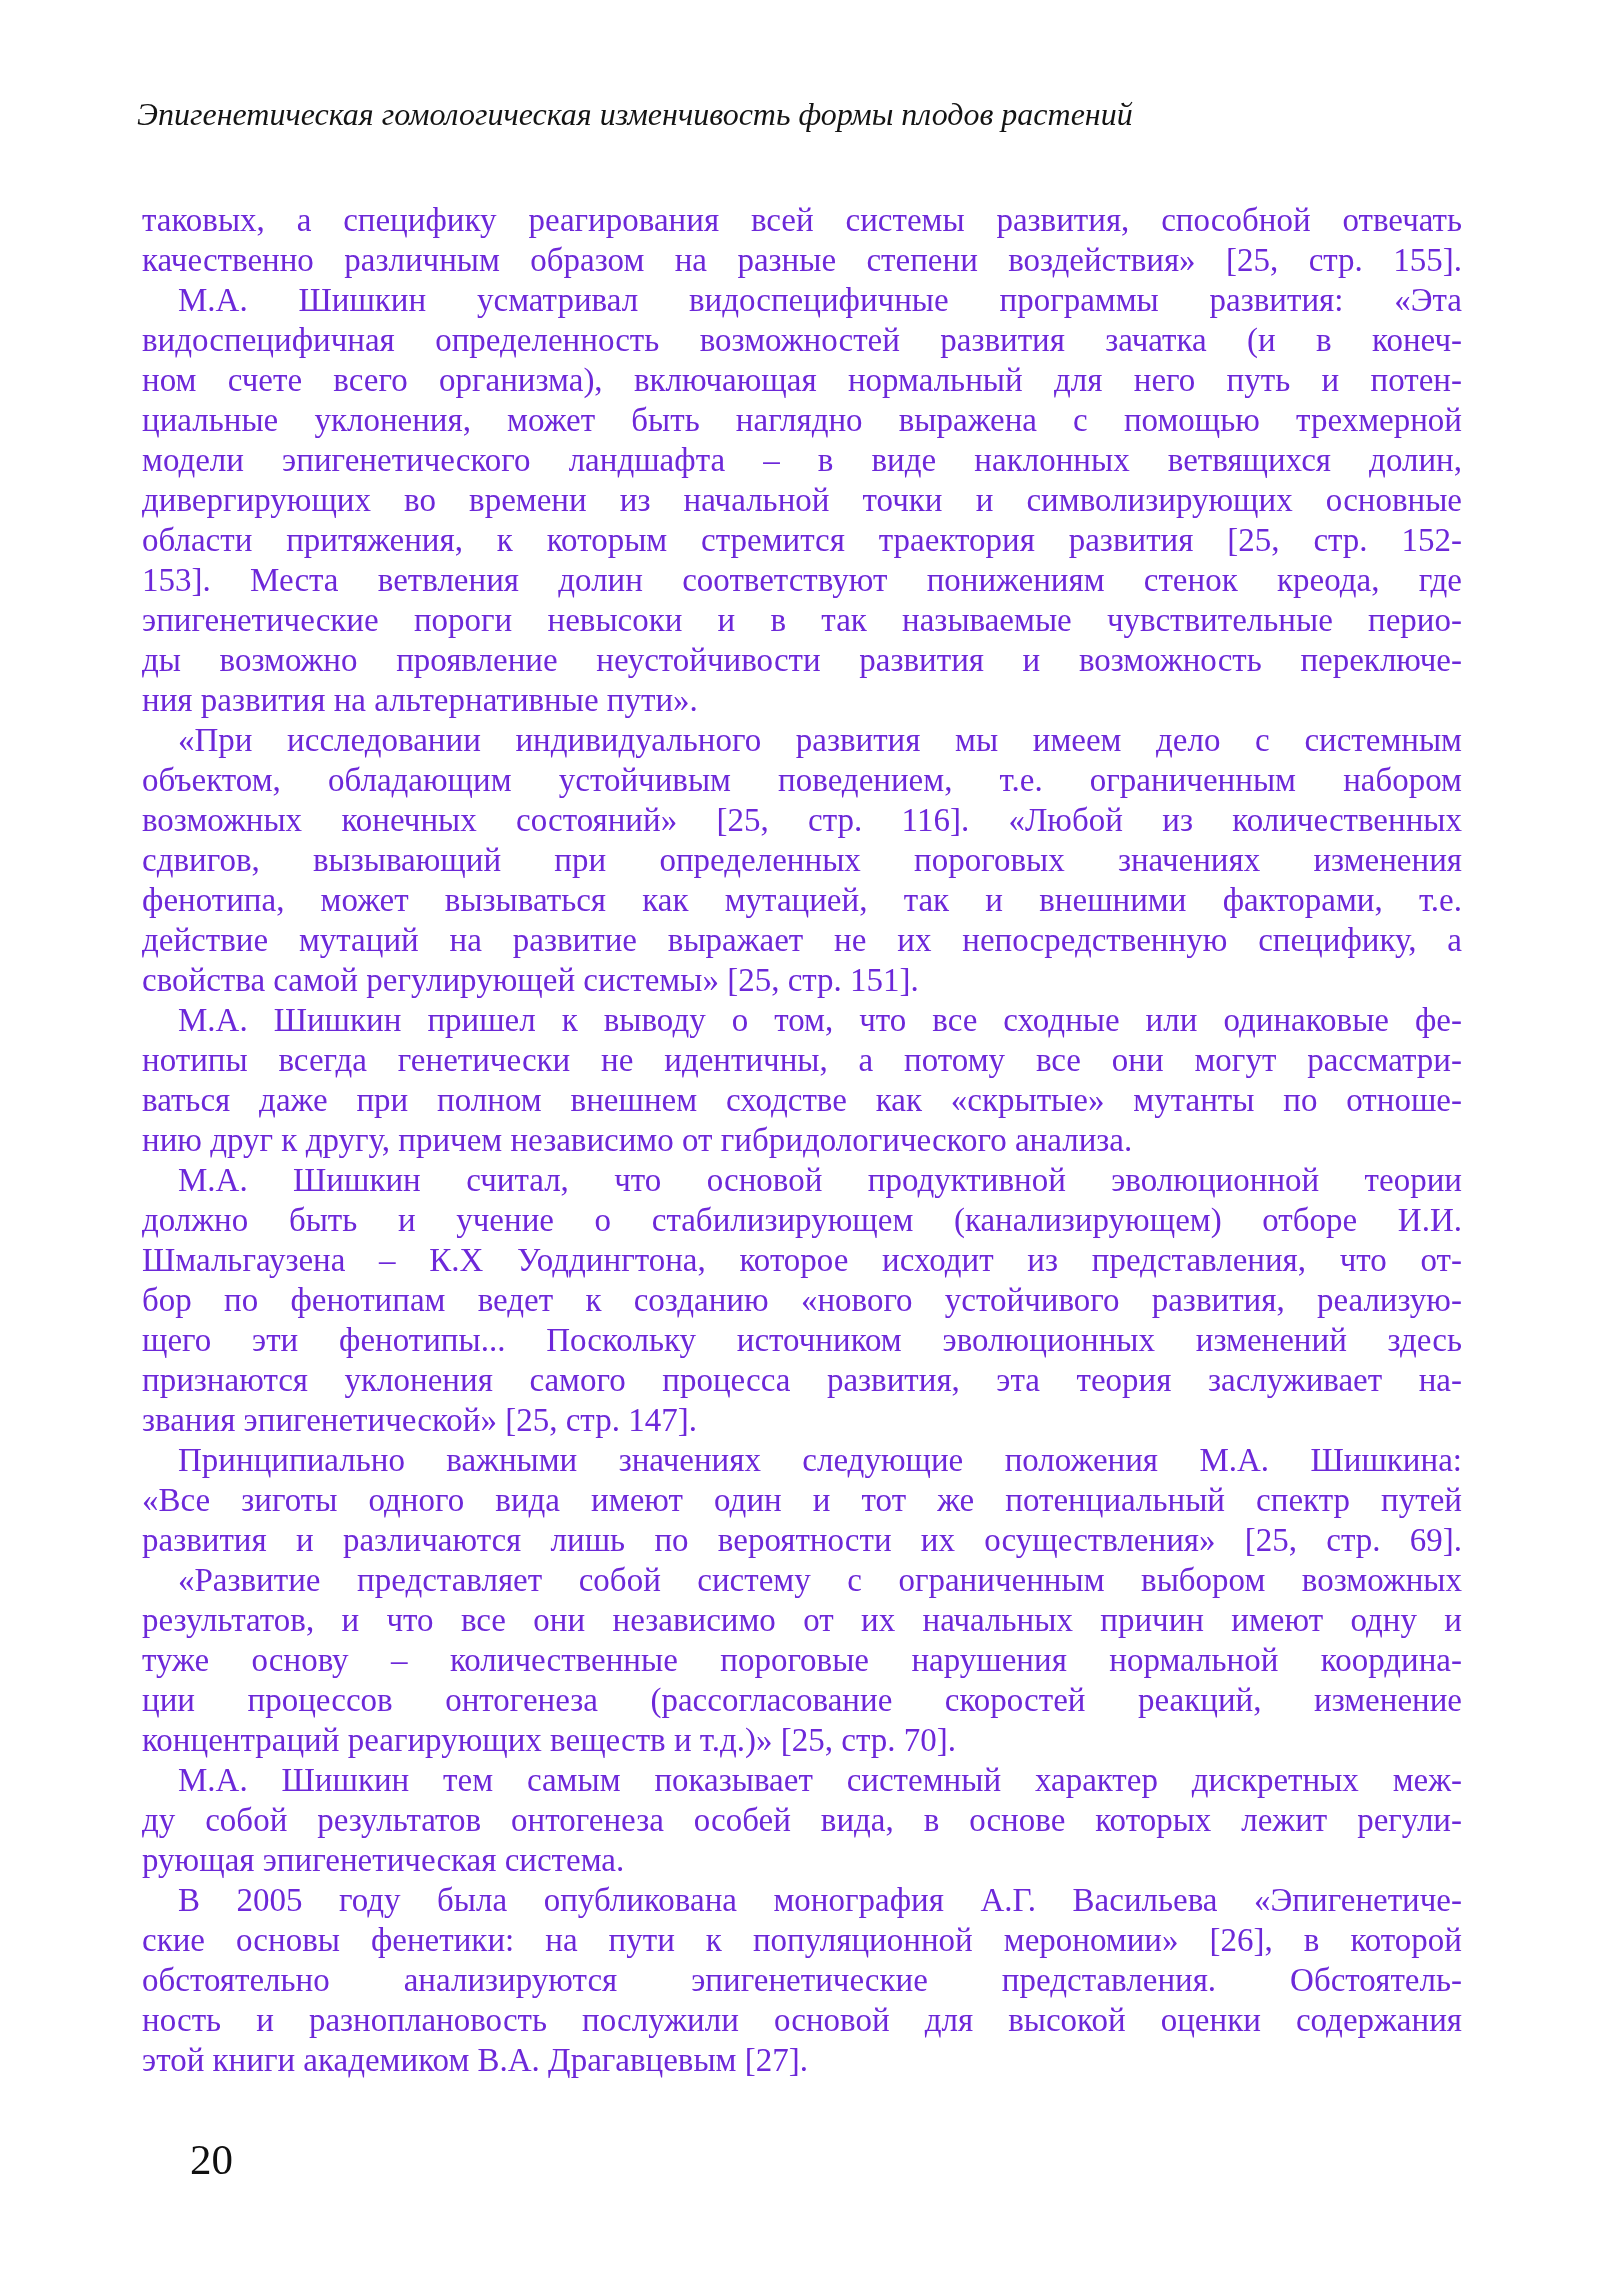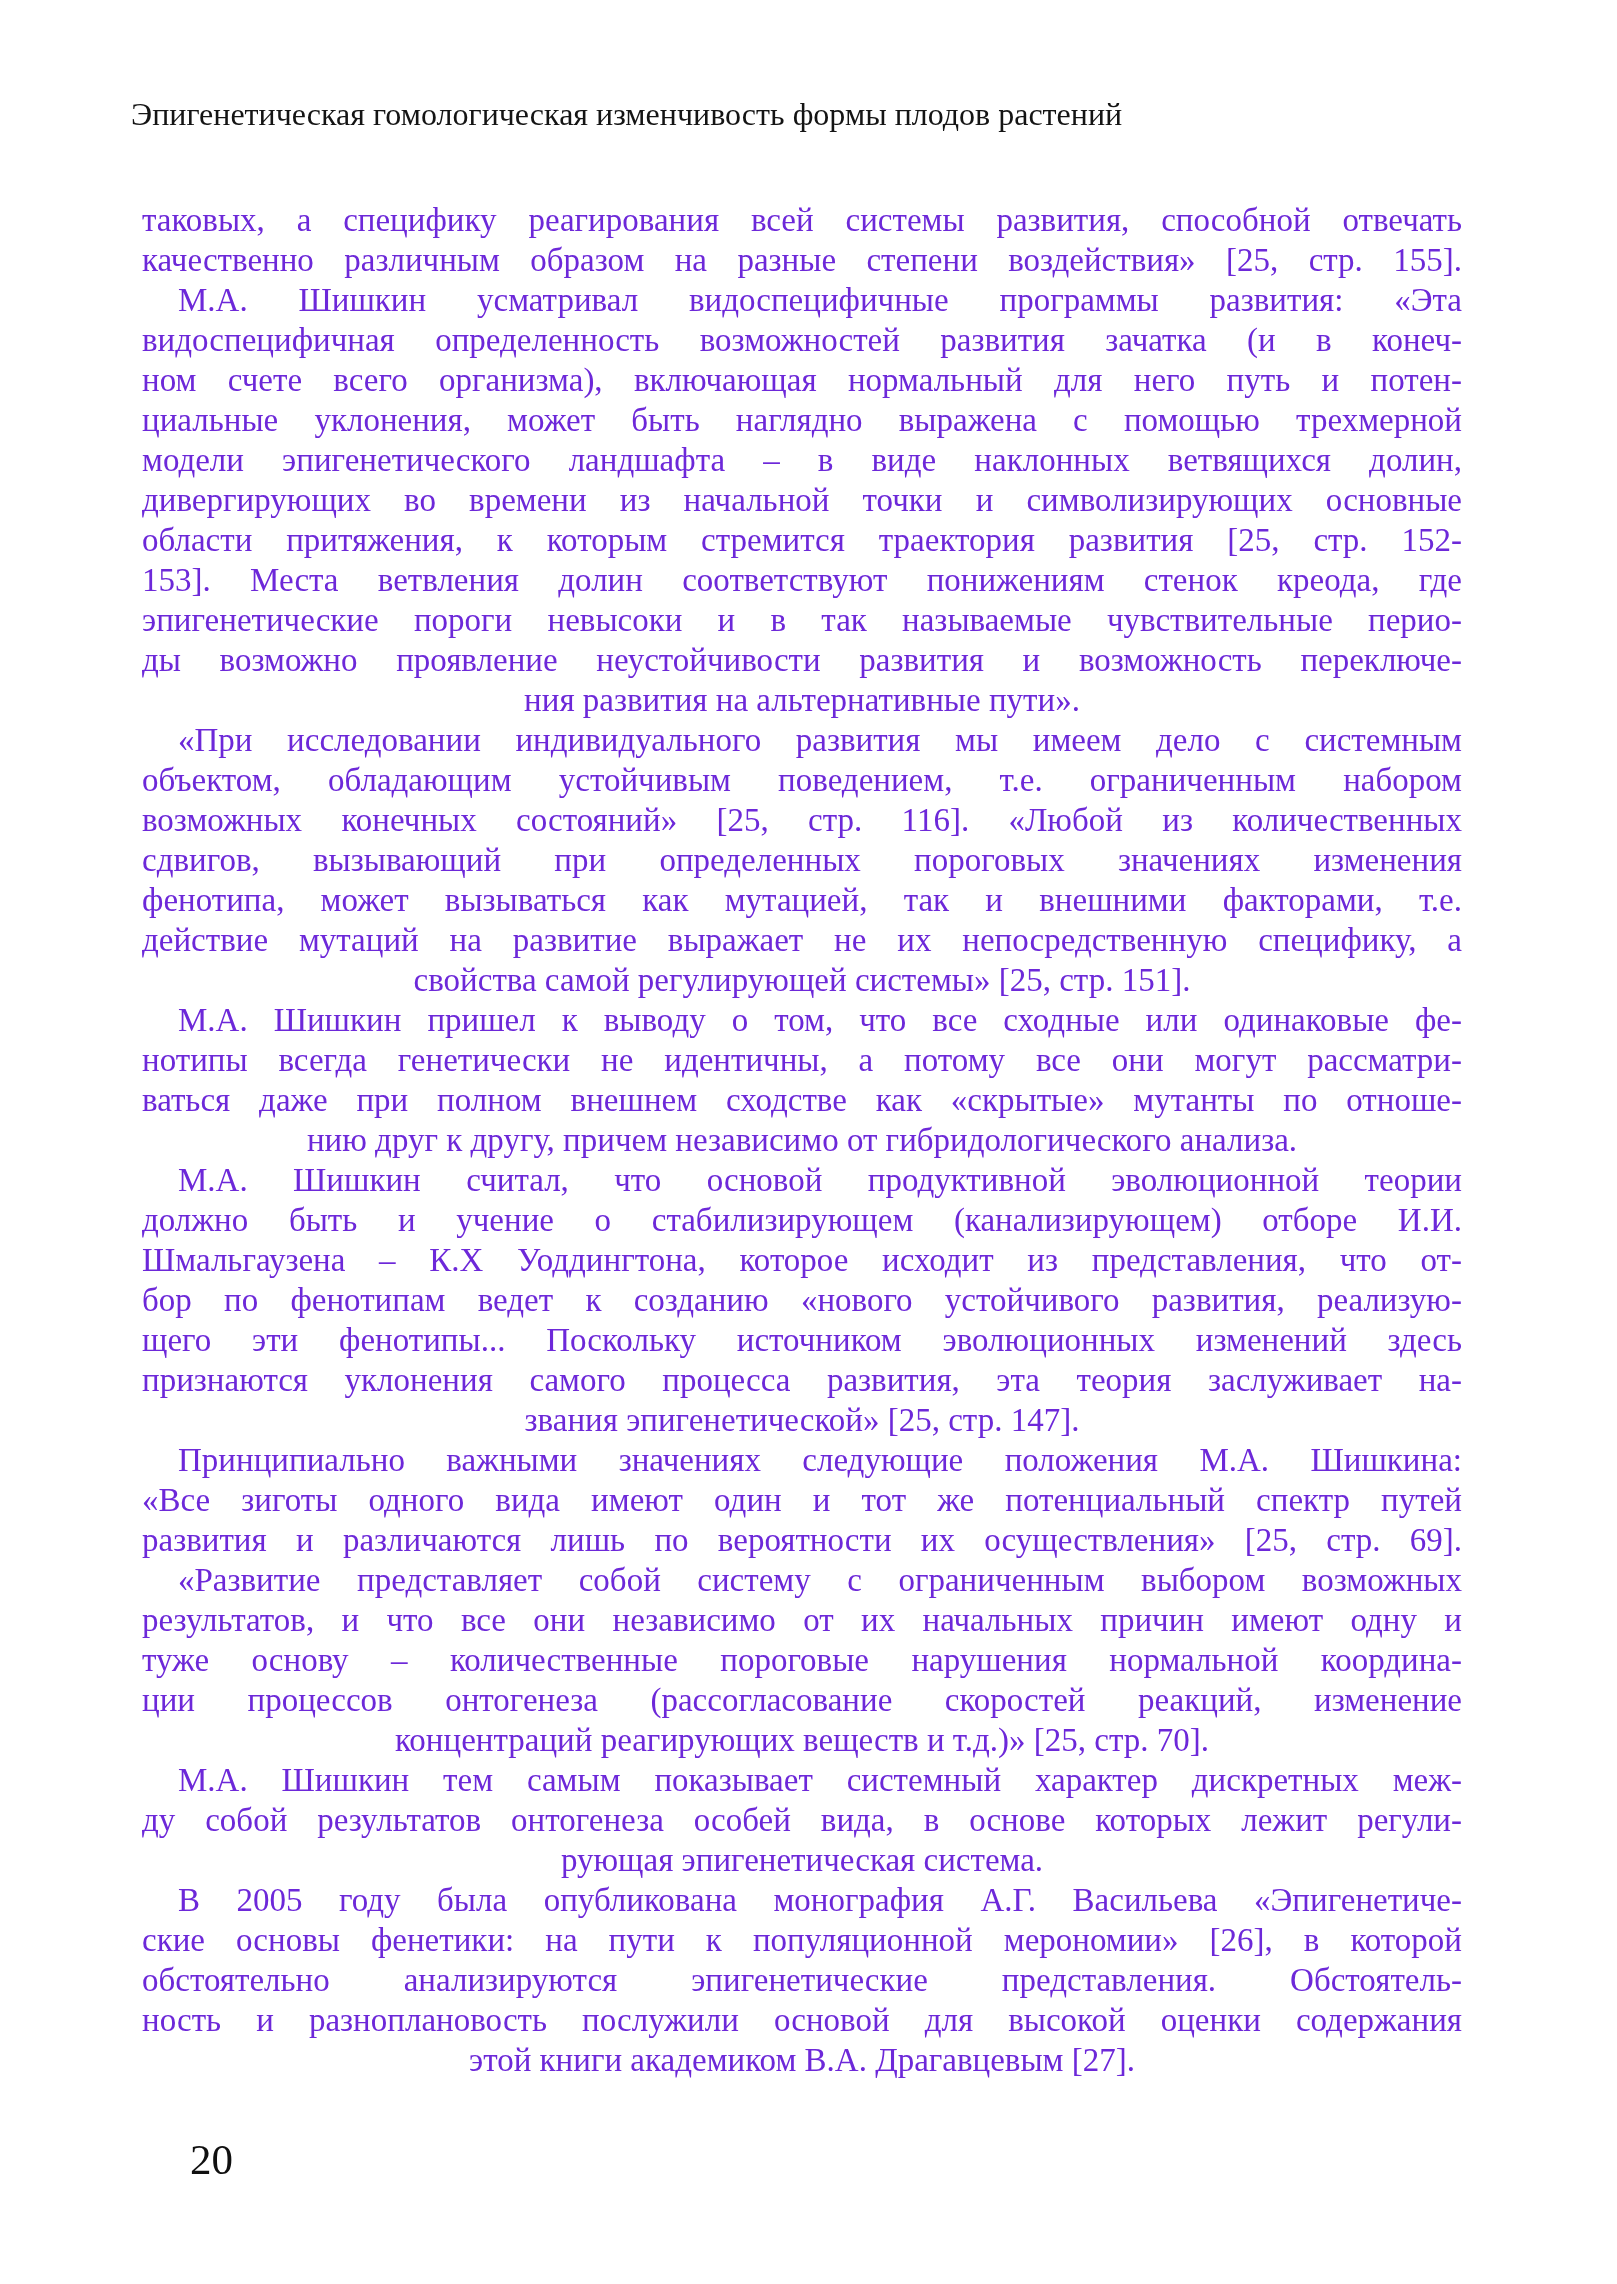--- a/index.html
+++ b/index.html
@@ -11,41 +11,42 @@
     position: relative;
     width: 1618px;
     height: 2284px;
     background: #ffffff;
     color: #111111;
     font-family: "Liberation Serif", "DejaVu Serif", serif;
     overflow: hidden;
   }
   .running-header {
     position: absolute;
-    left: 131px;
+    left: 137px;
     top: 95px;
     width: 1321px;
     font-size: 32px;
     line-height: 39px;
     white-space: nowrap;
     color: #141414;
+    font-style: italic;
   }
   .textblock {
     position: absolute;
     left: 142px;
     top: 200px;
     width: 1320px;
     font-size: 33px;
     line-height: 40px;
     color: #6d28d9;
   }
   .line {
     height: 40px;
     white-space: normal;
-    text-align: center;
+    text-align: left;
   }
   .line.just {
     text-align: justify;
     text-align-last: justify;
   }
   .line.indent {
     text-indent: 36px;
   }
   .page-number {
     position: absolute;

